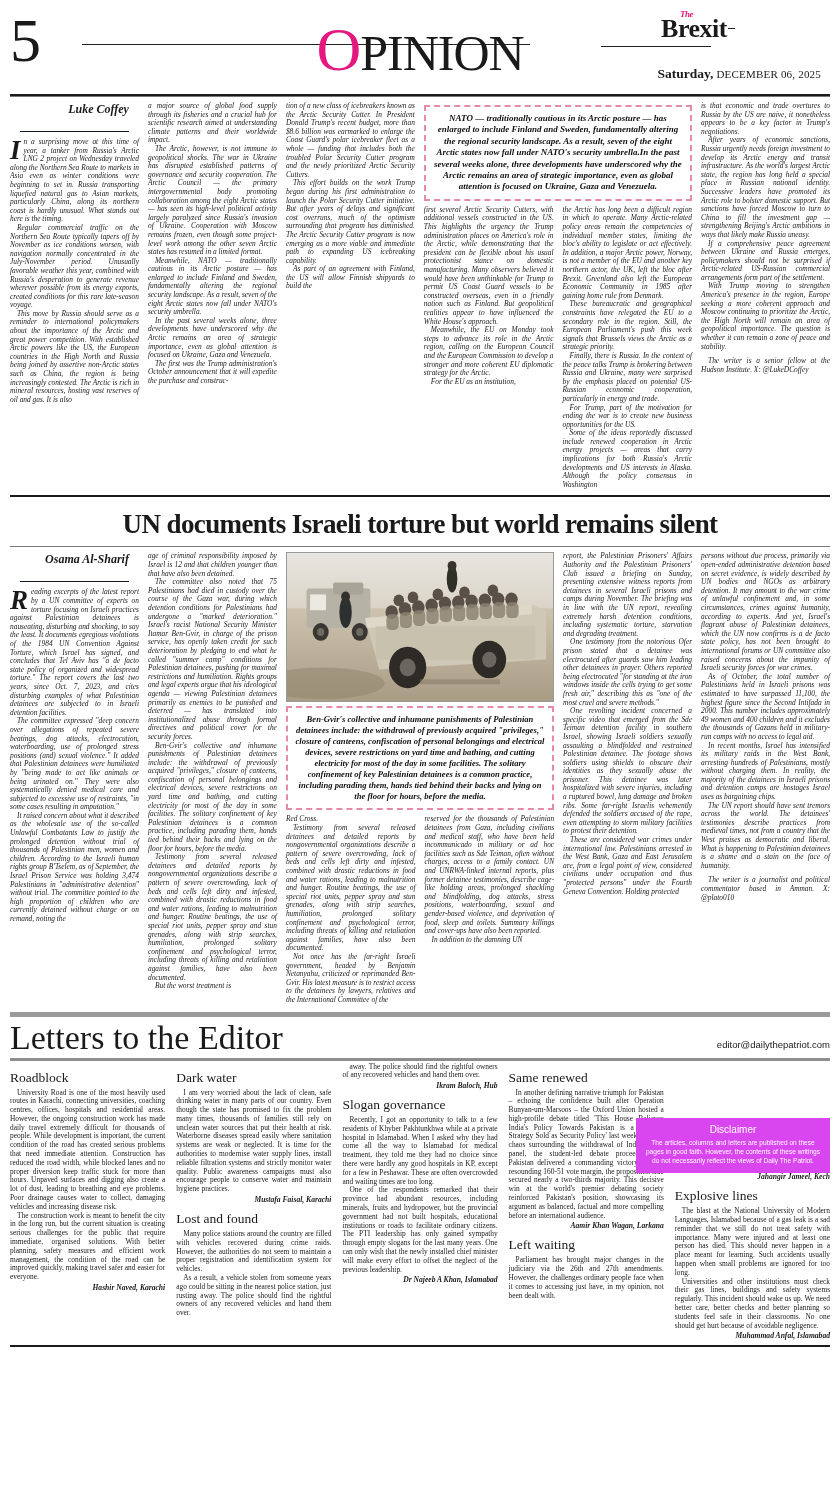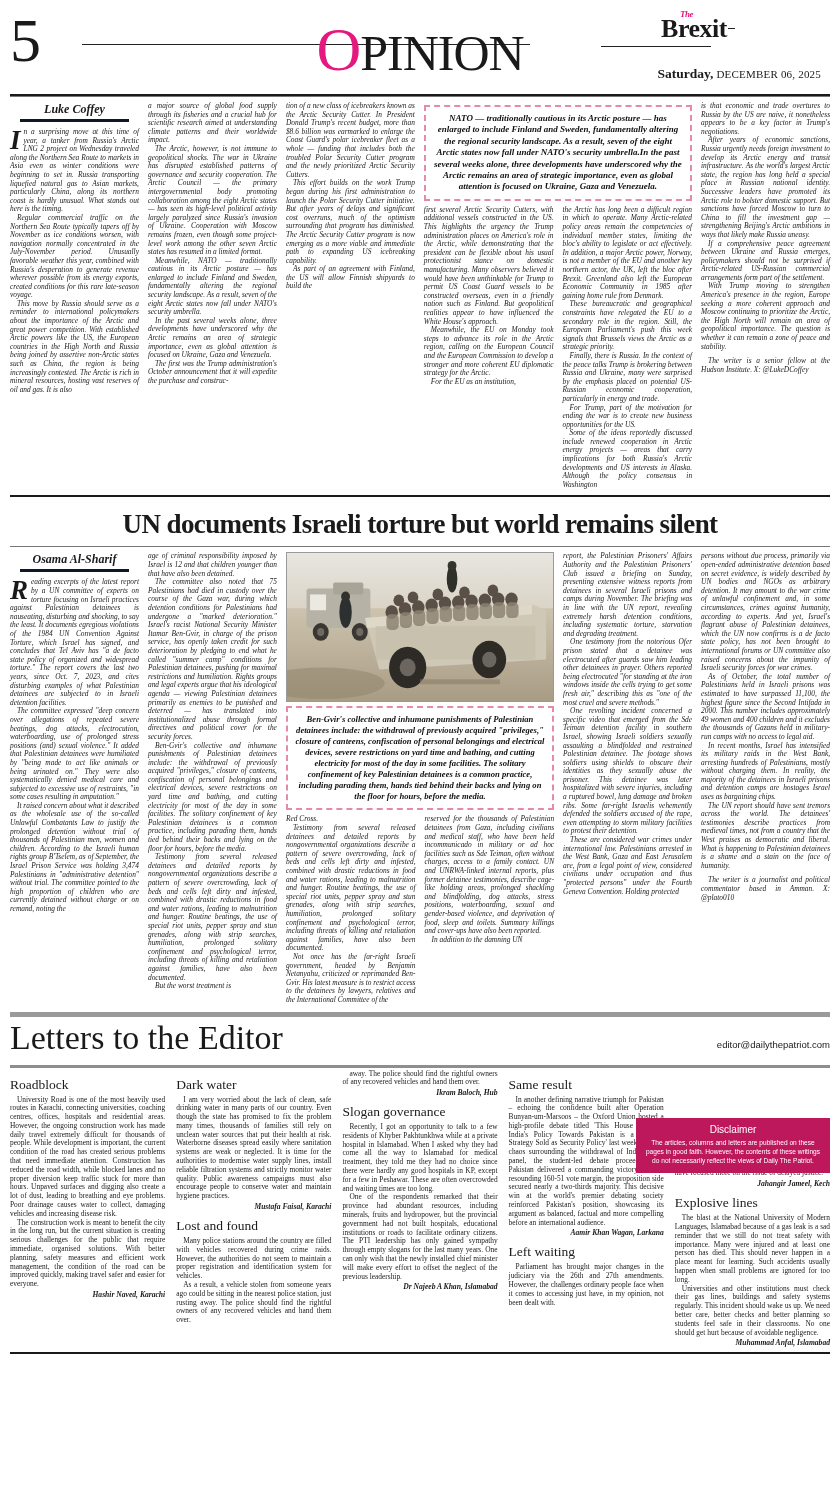--- a/index.html
+++ b/index.html
@@ -30,52 +30,52 @@
 
   
   .art-head{font-family:"Liberation Serif",serif;font-weight:700;text-align:center;letter-spacing:-.6px;}
   .art1-head{font-size:31px;line-height:36px;margin:9px 0 7px;}
   .art2-head{font-size:27px;line-height:32px;margin:11px 0 6px;}
   .rule-under{height:1px;background:#777;margin-bottom:5px;}
 
   .cols{display:flex;gap:9px;}
   .col{flex:1;min-width:0;}
   .byline{font-family:"Liberation Serif",serif;font-style:italic;font-weight:700;font-size:12px;
-          text-align:center;border-bottom:3px solid #0f172a;padding-bottom:2px;margin:0 10px 6px;}
+          text-align:right;border-bottom:1px solid #0f172a;padding-bottom:14px;margin:0 10px 6px;}
   p.b{font-size:7.4px;line-height:8.6px;text-align:justify;margin:0;text-indent:7px;hyphens:auto;font-style:italic;}
   p.b.first{text-indent:0;}
   .dropcap:first-letter{
     float:left;font-size:27px;line-height:20px;padding:2px 3px 0 0;font-weight:700;font-family:"Liberation Serif",serif;
   }
   .sig{font-size:7.4px;line-height:8.6px;font-style:italic;text-align:justify;margin:6px 0 0;text-indent:7px;}
 
   
   .pq{
     border:2px dashed #e58aa8;
     padding:6px 7px;margin:3px 0 5px;
     font-family:"Liberation Serif",serif;font-style:italic;font-weight:700;
     font-size:9px;line-height:11.4px;text-align:center;color:#111;
   }
   .pq.tall{font-size:8.6px;line-height:11px;}
 
   .photo{width:100%;height:150px;border:1px solid #999;box-sizing:border-box;position:relative;overflow:hidden;margin-bottom:4px;background:#cdc6ba;}
 
   
   .letters-bar{height:5px;background:#9a9a9a;margin-top:7px;}
-  .letters-head-row{display:flex;align-items:flex-end;justify-content:space-between;padding:2px 0 8px;}
+  .letters-head-row{display:flex;align-items:flex-end;justify-content:space-between;padding:2px 0 1px;}
   .letters-title{font-family:"Liberation Serif",serif;font-size:34px;line-height:38px;}
   .letters-email{font-family:"Liberation Sans",sans-serif;font-size:9.5px;margin-bottom:7px;}
   .letters-rule{height:3px;background:#8e8e8e;}
   .ltitle{font-family:"Liberation Serif",serif;font-weight:400;font-size:13.5px;line-height:16px;margin:7px 0 3px;}
   p.l{font-size:7.4px;line-height:8.8px;text-align:justify;margin:0;text-indent:7px;hyphens:auto;}
   .lsig{font-size:7.6px;line-height:9px;font-style:italic;font-weight:700;text-align:right;margin:1px 0 0;}
   .bottom-rule{height:2px;background:#1a1a1a;margin-top:5px;}
 
   
-  .disclaimer{position:absolute;right:10px;top:1118px;width:194px;background:#be185d;color:#fff;
+  .disclaimer{position:absolute;right:10px;top:1118px;width:194px;background:#d946ef;color:#fff;
               padding:6px 8px 8px;box-sizing:border-box;z-index:5;}
   .disclaimer .dt{font-family:"Liberation Sans",sans-serif;font-size:10px;text-align:center;margin-bottom:3px;}
   .disclaimer .db{font-family:"Liberation Sans",sans-serif;font-size:6.6px;line-height:9px;text-align:center;}
 </style>
 </head>
 <body>
 
 <div class="page">
 
   <div class="masthead">
@@ -288,21 +288,21 @@
     <div class="col">
       <p class="l nind" style="visibility:hidden;height:0;overflow:hidden">As a result, a vehicle stolen from someone years ago could be sitting in the nearest police station, just rusting away. The police should find the rightful owners of any recovered vehicles and hand them over.</p>
       <p class="l">away. The police should find the rightful owners of any recovered vehicles and hand them over.</p>
       <p class="lsig">Ikram Baloch, Hub</p>
       <div class="ltitle">Slogan governance</div>
       <p class="l">Recently, I got an opportunity to talk to a few residents of Khyber Pakhtunkhwa while at a private hospital in Islamabad. When I asked why they had come all the way to Islamabad for medical treatment, they told me they had no choice since there were hardly any good hospitals in KP, except for a few in Peshawar. These are often overcrowded and waiting times are too long.</p>
       <p class="l">One of the respondents remarked that their province had abundant resources, including minerals, fruits and hydropower, but the provincial government had not built hospitals, educational institutions or roads to facilitate ordinary citizens. The PTI leadership has only gained sympathy through empty slogans for the last many years. One can only wish that the newly installed chief minister will make every effort to offset the neglect of the previous leadership.</p>
       <p class="lsig">Dr Najeeb A Khan, Islamabad</p>
     </div>
     <div class="col">
-      <div class="ltitle">Same result</div>
+      <div class="ltitle">Same renewed</div>
       <p class="l">In another defining narrative triumph for Pakistan – echoing the confidence built after Operation Bunyan-um-Marsoos – the Oxford Union hosted a high-profile debate titled 'This House Believes India's Policy Towards Pakistan is a Populist Strategy Sold as Security Policy' last week. Despite chaos surrounding the withdrawal of India's main panel, the student-led debate proceeded and Pakistan delivered a commanding victory. With a resounding 160-51 vote margin, the proposition side secured nearly a two-thirds majority. This decisive win at the world's premier debating society reinforced Pakistan's position, showcasing its argument as balanced, factual and more compelling before an international audience.</p>
       <p class="lsig">Aamir Khan Wagan, Larkana</p>
       <div class="ltitle">Left waiting</div>
       <p class="l">Parliament has brought major changes in the judiciary via the 26th and 27th amendments. However, the challenges ordinary people face when it comes to accessing just have, in my opinion, not been dealt with.</p>
     </div>
     <div class="col">
       <div style="height:56px"></div>
       <p class="l nind">been dealt with.</p>
       <p class="l">The massive backlog in cases does not appear to be going down and ordinary citizens still face a very inefficient system full of delays. If the parliament really wished to make things better, they would have focused more on the issue of delayed justice.</p>
       <p class="lsig">Jahangir Jameel, Kech</p>

